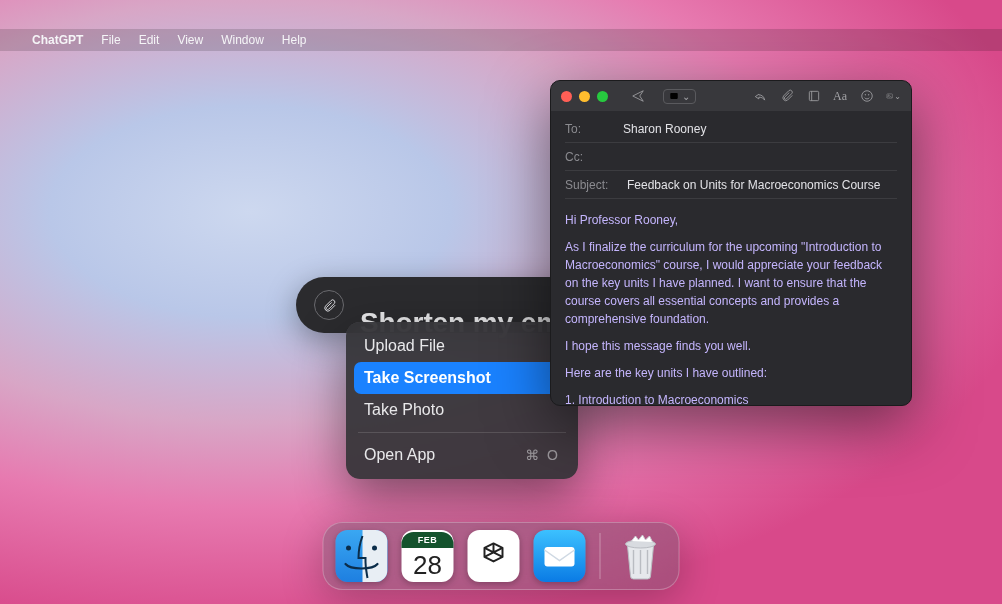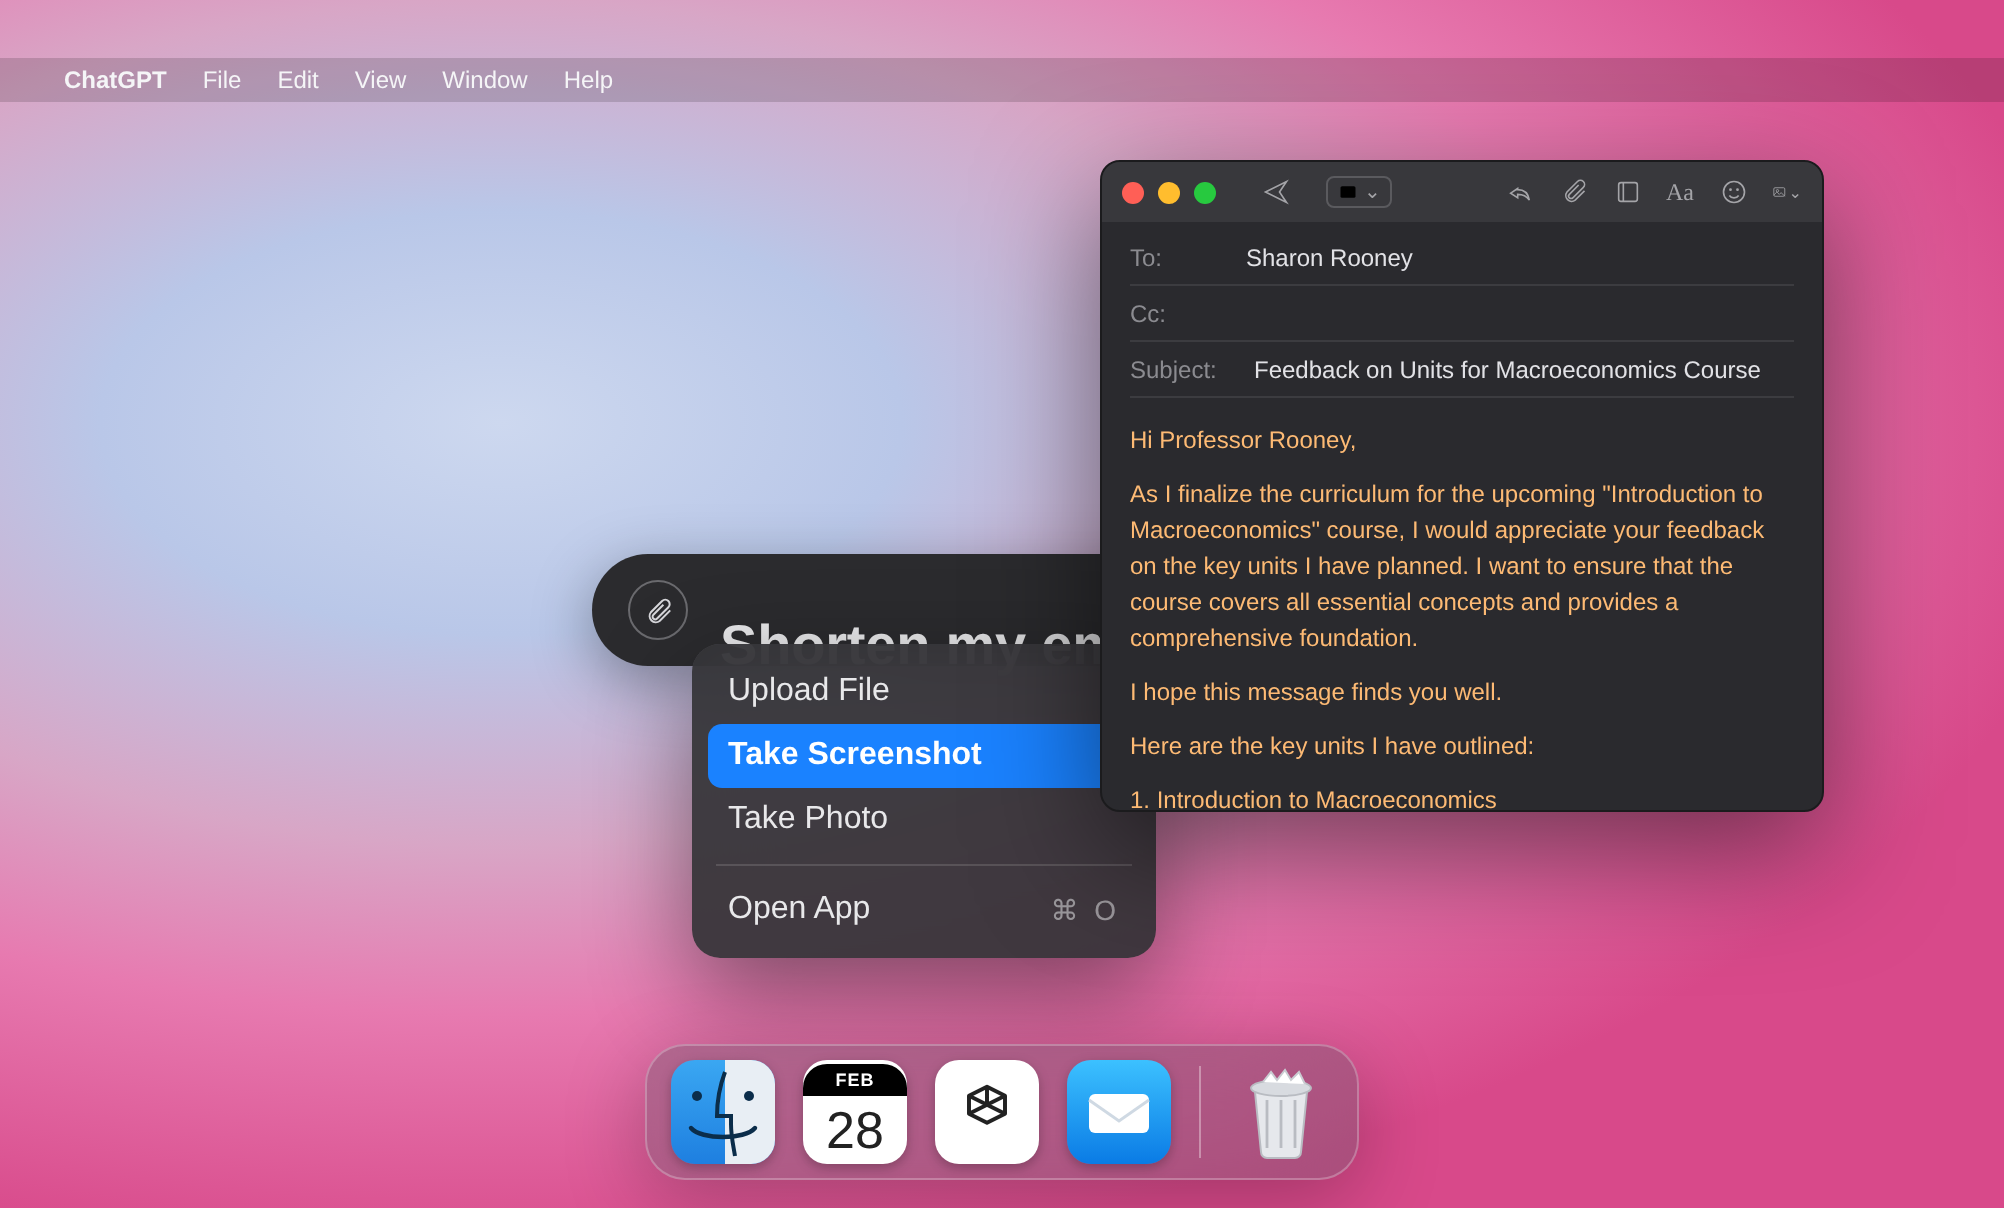--- a/index.html
+++ b/index.html
@@ -77,21 +77,21 @@
   .field-row {
     display: flex; align-items: center; gap: 10px;
     height: 28px; border-bottom: 1px solid #3c3c40;
   }
   .field-label { color: #8b8b90; width: 48px; font-size: 12px; }
   .field-label.subject { width: 52px; }
   .field-val { color: #e2e2e6; font-size: 12px; }
   .compose-body {
     padding: 12px 14px; line-height: 1.5; font-size: 12px; overflow: hidden;
   }
-  .compose-body p { margin-bottom: 9px; color: #fdba74; }
+  .compose-body p { margin-bottom: 9px; color: #c4b5fd; }
 
   
   .dock {
     position: absolute; left: 50%; transform: translateX(-50%); bottom: 14px;
     height: 68px; padding: 0 12px;
     background: rgba(90,90,100,0.35); backdrop-filter: blur(30px);
     border-radius: 20px; border: 1px solid rgba(255,255,255,0.25);
     display: flex; align-items: center; gap: 14px;
     box-shadow: 0 10px 40px rgba(0,0,0,0.25);
   }
@@ -102,21 +102,21 @@
     position: relative;
   }
   .dock-sep { width: 1px; height: 46px; background: rgba(255,255,255,0.35); }
 
   
   .finder { background: linear-gradient(180deg, #3aa7f2 0%, #1e7fe0 100%); overflow: hidden; }
   .finder::before { content:""; position:absolute; right:0; top:0; width:48%; height:100%; background:#e8eef4; }
   .finder-face { position:absolute; inset:0; }
   
   .cal { background: #fff; flex-direction: column; }
-  .cal-top { width:100%; height:16px; background:#000000; border-radius:12px 12px 0 0; color:#fff; font-size:9px; font-weight:700; display:flex; align-items:center; justify-content:center; letter-spacing:.5px; }
+  .cal-top { width:100%; height:16px; background:#14532d; border-radius:12px 12px 0 0; color:#fff; font-size:9px; font-weight:700; display:flex; align-items:center; justify-content:center; letter-spacing:.5px; }
   .cal-num { font-size:26px; font-weight:500; color:#222; margin-top:2px; }
   
   .gpt { background: #fff; }
   .gpt svg { width: 36px; height: 36px; }
   
   .mail { background: linear-gradient(180deg, #3cc1ff 0%, #0a7be5 100%); }
   .mail svg { width:40px; height:30px; fill:#fff; }
   
   .trash { background: rgba(255,255,255,0.0); box-shadow:none; }
   .trash svg { width:42px; height:48px; }

